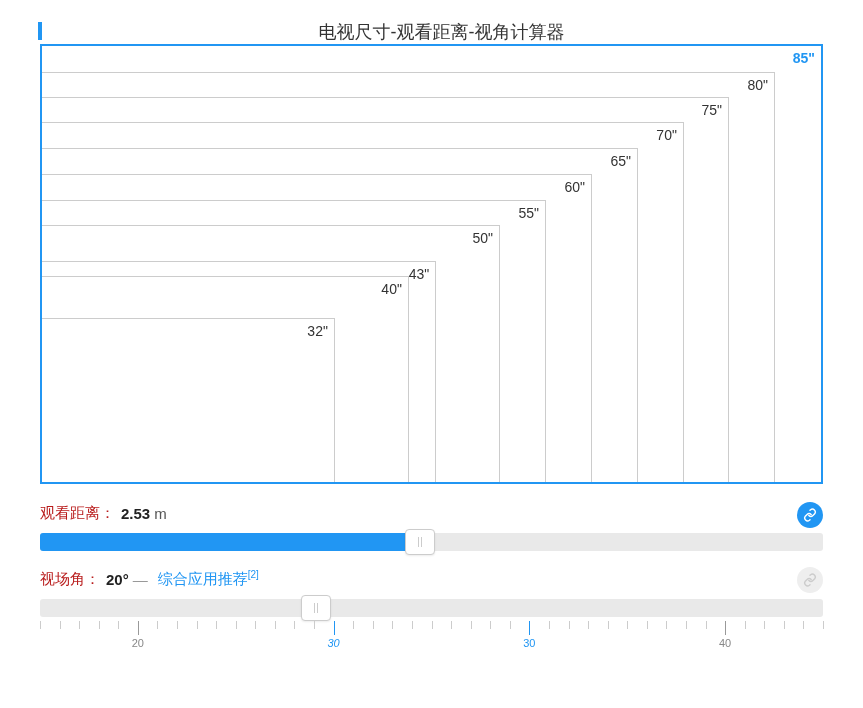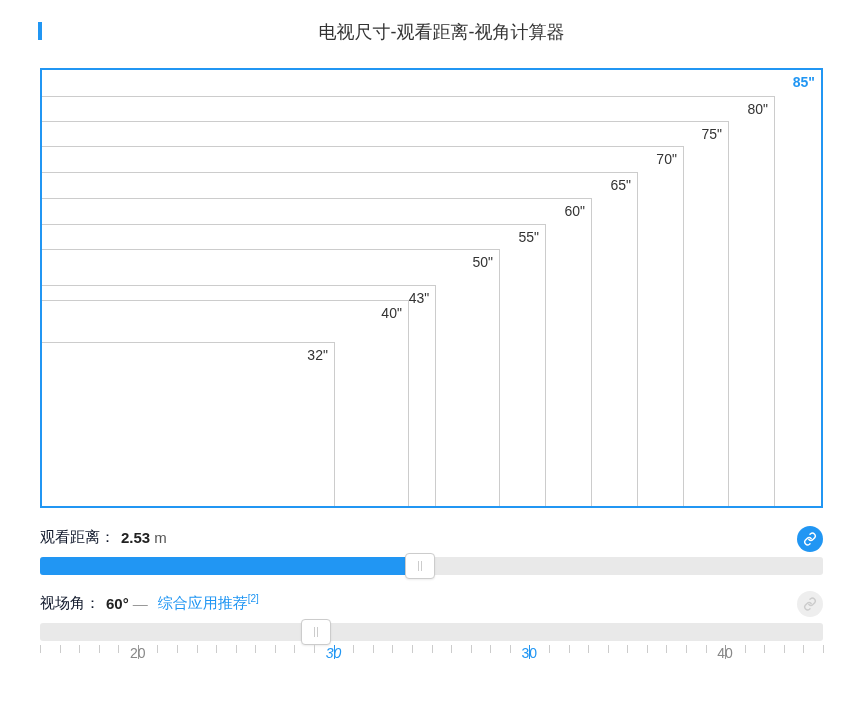--- a/index.html
+++ b/index.html
@@ -6,21 +6,20 @@
   body {
     font-family: -apple-system, BlinkMacSystemFont, "Segoe UI", "Microsoft YaHei", sans-serif;
     background: #fff;
     color: #333;
     padding: 20px;
     width: 863px;
   }
   .header {
     display: flex;
     align-items: flex-end;
-    margin-bottom: 24px;
     padding-left: 20px;
     position: relative;
   }
   .header-bar {
     width: 4px;
     height: 18px;
     background: #2196f3;
     position: absolute;
     left: 18px;
     top: 2px;
@@ -56,21 +55,21 @@
   .tv-box.selected .tv-label { color: #2196f3; font-weight: 600; }
   .tv-box.selected { border: none; }
 
   .row {
     display: flex;
     align-items: center;
     margin: 0 20px 10px 20px;
     font-size: 15px;
     position: relative;
   }
-  .row-label { color: #0f172a; }
+  .row-label { color: #b91c1c; }
   .row-value { font-weight: 600; color: #222; margin-left: 6px; }
   .row-unit { margin-left: 4px; color: #555; }
   .row-link { color: #2196f3; cursor: pointer; margin-left: 6px; }
   .row-sup { color: #2196f3; font-size: 10px; vertical-align: super; }
 
   .link-icon {
     width: 26px; height: 26px; border-radius: 50%;
     display: flex; align-items: center; justify-content: center;
     position: absolute; right: 0; top: -2px;
   }
@@ -101,21 +100,21 @@
   }
   .slider-thumb::before, .slider-thumb::after {
     content: ""; width: 1px; height: 10px; background: #ccc;
   }
 
   .ruler { position: relative; height: 36px; margin: 4px 20px 0 20px; }
   .tick { position: absolute; top: 0; width: 1px; height: 8px; background: #ccc; }
   .tick.major { height: 14px; background: #999; }
   .tick.highlight { background: #2196f3; height: 14px; }
   .tick-label {
-    position: absolute; top: 0; font-size: 14px; color: #888;
+    position: absolute; top: 16px; font-size: 11px; color: #888;
     transform: translateX(-50%);
   }
   .tick-label.highlight { color: #2196f3; }
 
   .dash { color: #999; margin: 0 4px; }
 </style>
 </head>
 <body>
 
 <div class="header">
@@ -172,21 +171,21 @@
 </div>
 <div class="slider-wrap">
   <div class="slider">
     <div class="slider-fill" id="dist-fill" style="width: 48.5%;"></div>
     <div class="slider-thumb" id="dist-thumb" style="left: calc(48.5% - 15px);"></div>
   </div>
 </div>
 
 <div class="row">
   <span class="row-label">视场角：</span>
-  <span class="row-value">60°</span>
+  <span class="row-value">20°</span>
   <span class="dash">—</span>
   <span class="row-link">
     <span>综合应用推荐</span><span class="row-sup">[2]</span>
   </span>
   <span class="link-icon inactive">
     <svg viewBox="0 0 24 24" fill="none" stroke="currentColor" stroke-width="2.5" stroke-linecap="round">
       <path d="M10 13a5 5 0 0 0 7 0l3-3a5 5 0 0 0-7-7l-1 1"></path>
       <path d="M14 11a5 5 0 0 0-7 0l-3 3a5 5 0 0 0 7 7l1-1"></path>
     </svg>
   </span>

